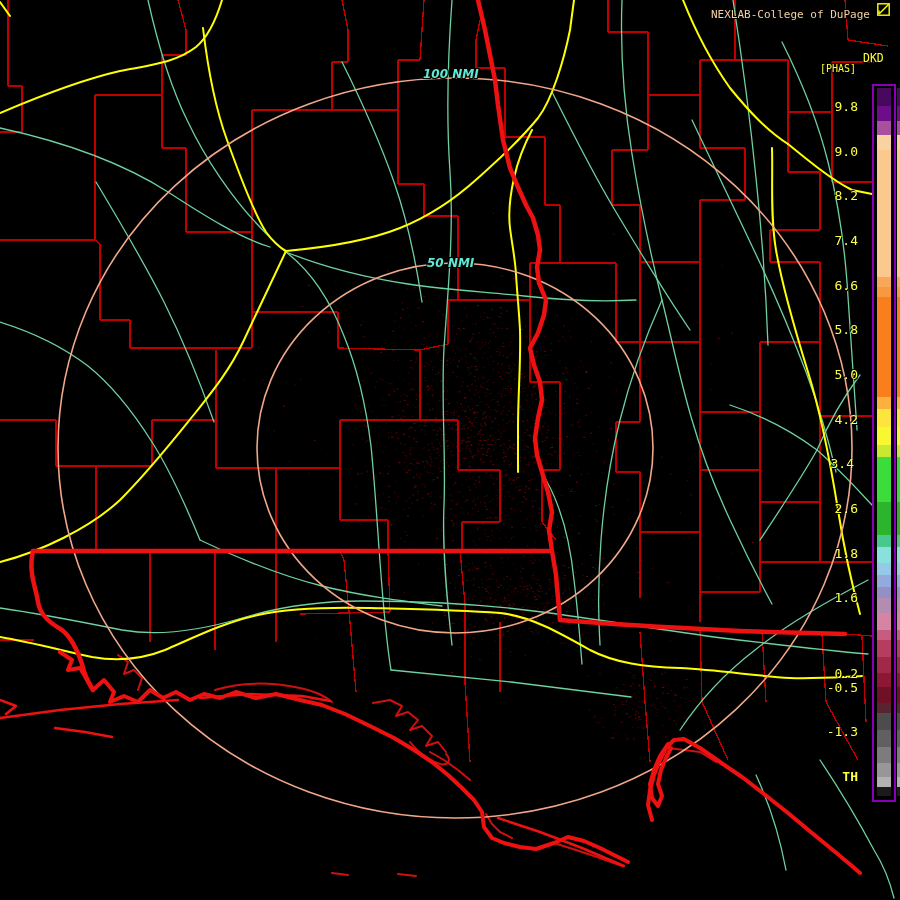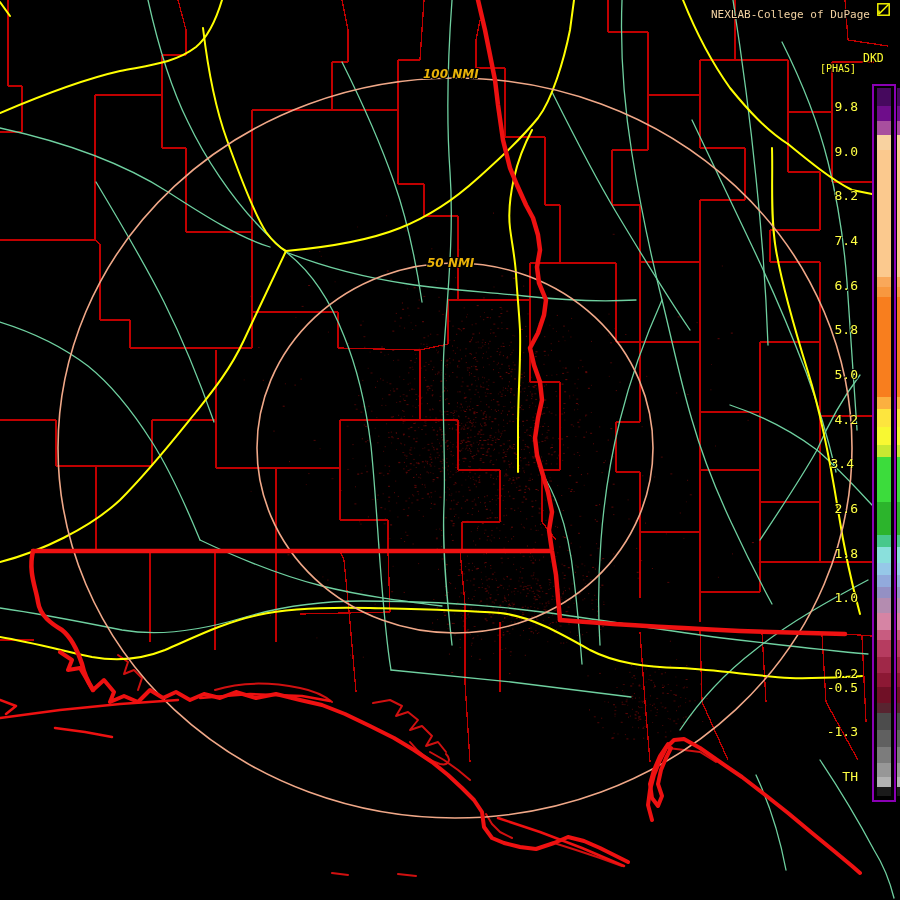--- a/index.html
+++ b/index.html
@@ -6,21 +6,21 @@
   #app{position:relative;width:900px;height:900px;background:#000;overflow:hidden;
        font-family:"DejaVu Sans Mono","Liberation Mono",monospace;}
   #map-svg{position:absolute;left:0;top:0;}
   .overlay{position:absolute;white-space:pre;}
   .halo{text-shadow:1px 1px 0 #000,-1px -1px 0 #000,1px -1px 0 #000,-1px 1px 0 #000;}
   #header-title{left:711px;top:8px;font-size:11px;color:#f2d2a2;letter-spacing:0px;}
   #logo{position:absolute;left:877px;top:3px;width:13px;height:13px;}
   #product-code{left:863px;top:51px;font-size:11.5px;color:#ffff33;}
   #product-units{left:820px;top:63px;font-size:10px;color:#ffff33;}
   .ring-label{font-family:"DejaVu Sans","Liberation Sans",sans-serif;
-              font-style:italic;font-weight:bold;font-size:12px;color:#eab308;}
+              font-style:italic;font-weight:bold;font-size:12px;color:#5eead4;}
   #ring-label-100{left:423px;top:67px;}
   #ring-label-50{left:427px;top:256px;}
   #footer-title{left:148px;top:881px;font-size:12.5px;color:#fdc98f;}
   #colorbar{position:absolute;left:872px;top:84px;width:24px;height:718px;
             border:2px solid #8a00b4;background:#000;box-sizing:border-box;
             padding:2px 3px;display:flex;flex-direction:column;}
   #colorbar .seg{width:100%;}
   #edge-strip{position:absolute;left:897px;top:88px;width:3px;display:flex;flex-direction:column;}
   #edge-strip .seg{width:100%;}
   .scale-label{position:absolute;font-size:13px;color:#ffff44;text-align:right;width:40px;
@@ -2428,20 +2428,20 @@
       <div class="scale-label" style="right: 42px; top: 143.67px;">9.0</div>
       <div class="scale-label" style="right: 42px; top: 188.34px;">8.2</div>
       <div class="scale-label" style="right: 42px; top: 233.01px;">7.4</div>
       <div class="scale-label" style="right: 42px; top: 277.68px;">6.6</div>
       <div class="scale-label" style="right: 42px; top: 322.35px;">5.8</div>
       <div class="scale-label" style="right: 42px; top: 367px;">5.0</div>
       <div class="scale-label" style="right: 42px; top: 411.69px;">4.2</div>
       <div class="scale-label" style="right: 46px; top: 456.36px;">3.4</div>
       <div class="scale-label" style="right: 42px; top: 501.03px;">2.6</div>
       <div class="scale-label" style="right: 42px; top: 545.7px;">1.8</div>
-      <div class="scale-label" style="right: 42px; top: 590.37px;">1.0</div>
+      <div class="scale-label" style="right: 42px; top: 590.37px;">1.6</div>
       <div class="scale-label" style="right: 42px; top: 666px;">0.2</div>
       <div class="scale-label" style="right: 42px; top: 679.71px;">-0.5</div>
       <div class="scale-label" style="right: 42px; top: 724.38px;">-1.3</div>
-      <div class="scale-label" style="right: 42px; top: 769.05px;">TH</div>
+      <div class="scale-label" style="right: 42px; top: 769.05px; font-weight: bold;">TH</div>
     </div>
 
 </div>
 
 </body></html>

